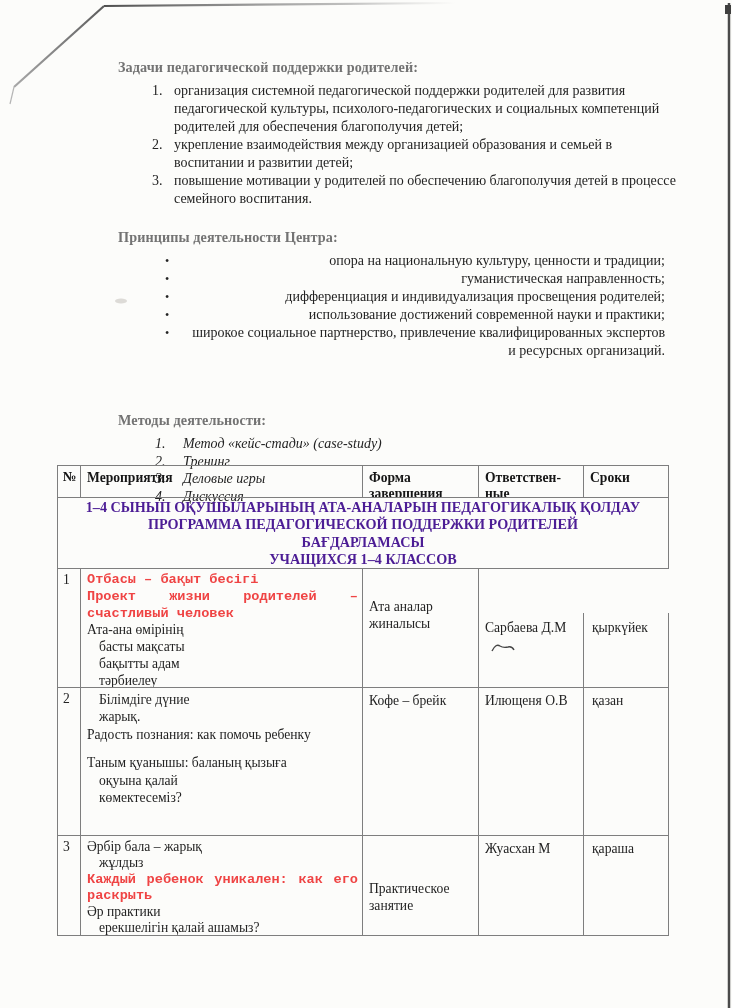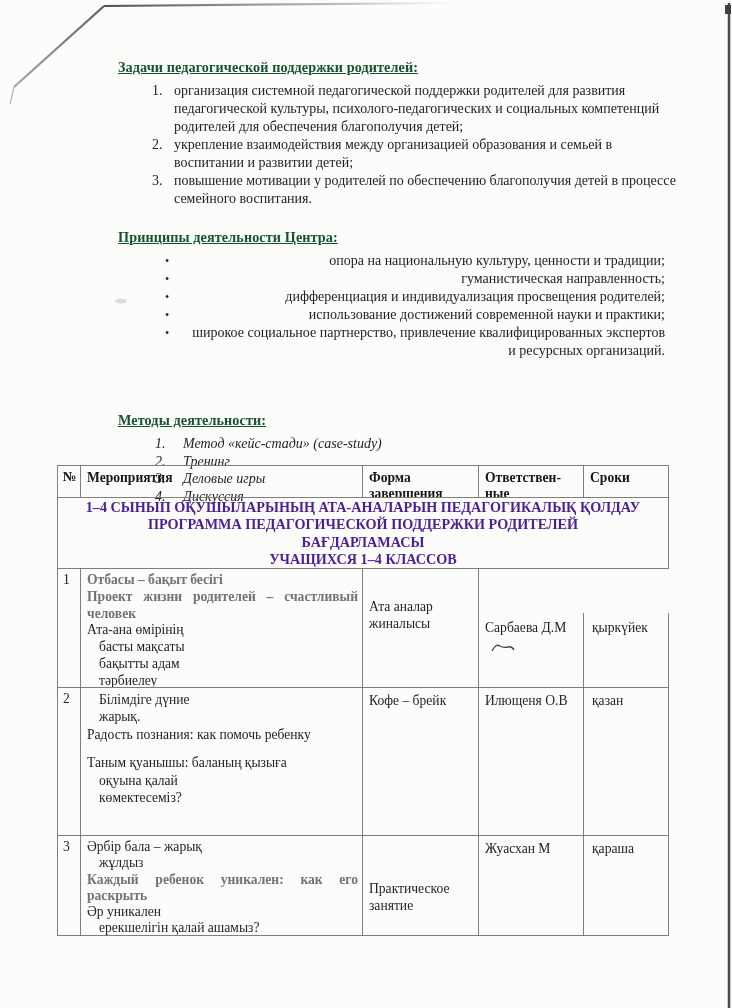--- a/index.html
+++ b/index.html
@@ -4,21 +4,21 @@
 <style>
   html,body{margin:0;padding:0;}
   body{
     width:732px;height:1008px;position:relative;overflow:hidden;
     background:#fcfcfa;
     font-family:"Liberation Serif","DejaVu Serif",serif;
     color:#232323;
   }
   
   .sec{position:absolute;left:118px;width:558px;}
-  .sec-h{font-weight:bold;font-size:14.2px;line-height:18px;color:#14532d;letter-spacing:.1px;text-decoration:underline;}
+  .sec-h{font-weight:bold;font-size:14.2px;line-height:18px;color:#737373;letter-spacing:.1px;}
   .lst{margin:6px 0 0 0;padding:0;list-style:none;font-size:14px;line-height:18px;}
   .lst li{display:flex;align-items:flex-start;}
   .mk{flex:none;}
   
   #tasks .mk{margin-left:34px;width:22px;}
   #tasks .txt{width:502px;}
   
   #principles .mk{margin-left:47px;width:20px;font-size:12px;line-height:18px;}
   #principles .txt{width:480px;text-align:right;}
   
@@ -38,21 +38,21 @@
     box-sizing:border-box;overflow:hidden;
     border-right:1px solid #7e7e7e;border-bottom:1px solid #7e7e7e;
     padding:3px 4px 0 6px;
   }
   .hd{font-weight:bold;line-height:16px;padding-top:4px;color:#161616;}
   .title-cell{
     grid-column:1 / -1;text-align:center;font-weight:bold;color:#4c1d95;
     font-size:14.2px;line-height:17.4px;padding:1px 8px 0 8px;
   }
   .cnum{padding:3px 0 0 5px;}
-  .b{font-weight:bold;color:#737373;}
+  .b{font-weight:bold;color:#ef4444;font-family:Liberation Mono, monospace;}
   .just{text-align:justify;}
   .ind{margin-left:12px;}
   .sp11{height:11px;}
   .r1form{margin-top:27px;}
   .r3form{margin-top:42px;}
   .pt7{padding-top:7px;margin-top:44px;}
   .pt5{padding-top:5px;}
   .tcell{padding-left:8px;}
   .line{white-space:nowrap;}
   svg.artifacts{position:absolute;left:0;top:0;z-index:5;pointer-events:none;}
@@ -168,21 +168,21 @@
   </div>
   <div class="c pt5">Кофе – брейк</div>
   <div class="c pt5">Илющеня О.В</div>
   <div class="c pt5 tcell">қазан</div>
 
   <div class="c cnum">3</div>
   <div class="c" style="line-height:16.3px;">
     <div class="line">Әрбір бала – жарық</div>
     <div class="line ind">жұлдыз</div>
     <div class="b just">Каждый ребенок уникален: как его раскрыть</div>
-    <div class="line">Әр уникален</div>
+    <div class="line">Әр практики</div>
     <div class="line ind">ерекшелігін қалай ашамыз?</div>
   </div>
   <div class="c">
     <div class="r3form">Практическое занятие</div>
   </div>
   <div class="c pt5">Жуасхан М</div>
   <div class="c pt5 tcell">қараша</div>
 </div>
 
 <svg class="artifacts" width="732" height="1008" viewBox="0 0 732 1008">

